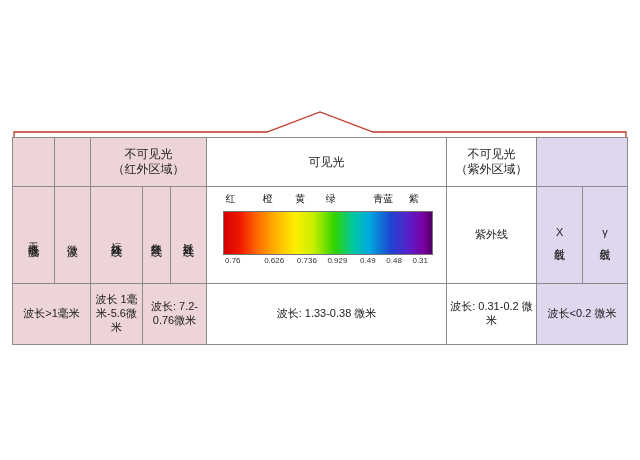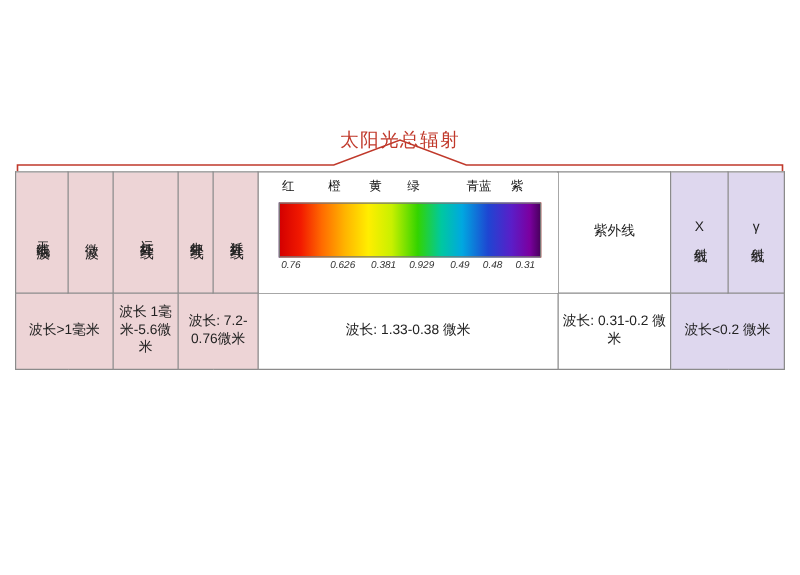--- a/index.html
+++ b/index.html
@@ -131,50 +131,64 @@
     top: 64px;
     width: 218px;
     height: 18px;
   }
   .spec-ticks span {
     position: absolute;
     font-size: 8px;
     color: #333;
     transform: translateX(-50%);
     white-space: nowrap;
-    font-style: italic;
   }
 
   .note-visible { font-size: 12px; }
 </style>
 </head>
 <body>
 
 <div id="stage">
 
-  <div class="title">太阳光总辐射</div>
 
   <svg class="bracket" viewBox="0 0 616 30" preserveAspectRatio="none">
     <polyline points="2,29 2,24 255,24 308,4 361,24 614,24 614,29" fill="none" stroke="#c0392b" stroke-width="1.3"></polyline>
   </svg>
 
   <table class="table">
     <colgroup>
       <col style="width:42px">
       <col style="width:36px">
       <col style="width:52px">
       <col style="width:28px">
       <col style="width:36px">
       <col style="width:240px">
       <col style="width:90px">
       <col style="width:46px">
       <col style="width:45px">
     </colgroup>
 
     <tbody>
+        <tr class="row-head">
+      <td class="c-pink"></td>
+      <td class="c-pink"></td>
+      <td class="c-pink" colspan="3">
+        <div>不可见光</div>
+        <div>（红外区域）</div>
+      </td>
+      <td class="c-white">
+        <span>可见光</span>
+      </td>
+      <td class="c-white">
+        <div>不可见光</div>
+        <div>（紫外区域）</div>
+      </td>
+      <td class="c-lav" colspan="2"></td>
+    </tr>
 
     <tr class="row-mid">
       <td class="c-pink">
         <span class="vert">无线电波</span>
       </td>
       <td class="c-pink">
         <span class="vert">微波</span>
       </td>
       <td class="c-pink">
         <span class="vert">远红外线</span>
@@ -193,21 +207,21 @@
             <span style="left:23%">橙</span>
             <span style="left:38%">黄</span>
             <span style="left:52%">绿</span>
             <span style="left:76%">青蓝</span>
             <span style="left:90%">紫</span>
           </div>
           <div class="spec-bar"></div>
           <div class="spec-ticks">
             <span style="left:7%">0.76</span>
             <span style="left:26%">0.626</span>
-            <span style="left:41%">0.381</span>
+            <span style="left:41%">0.736</span>
             <span style="left:55%">0.929</span>
             <span style="left:69%">0.49</span>
             <span style="left:81%">0.48</span>
             <span style="left:93%">0.31</span>
           </div>
         </div>
       </td>
 
       <td class="c-white">
         <span>紫外线</span>

